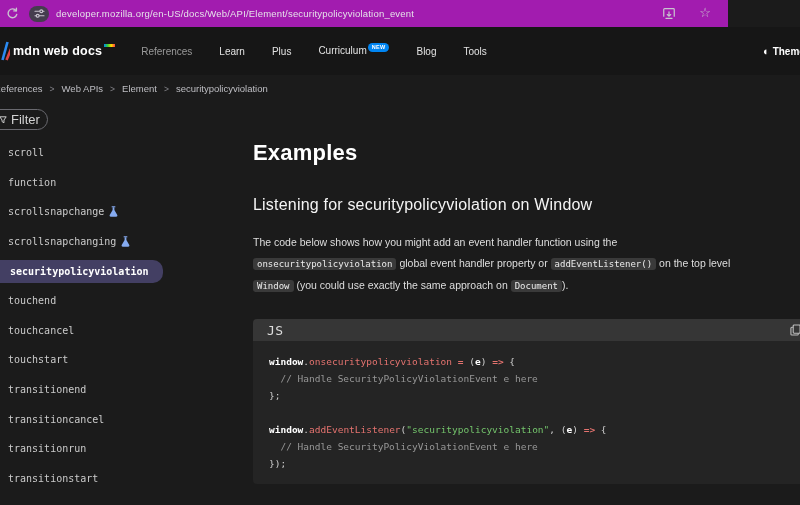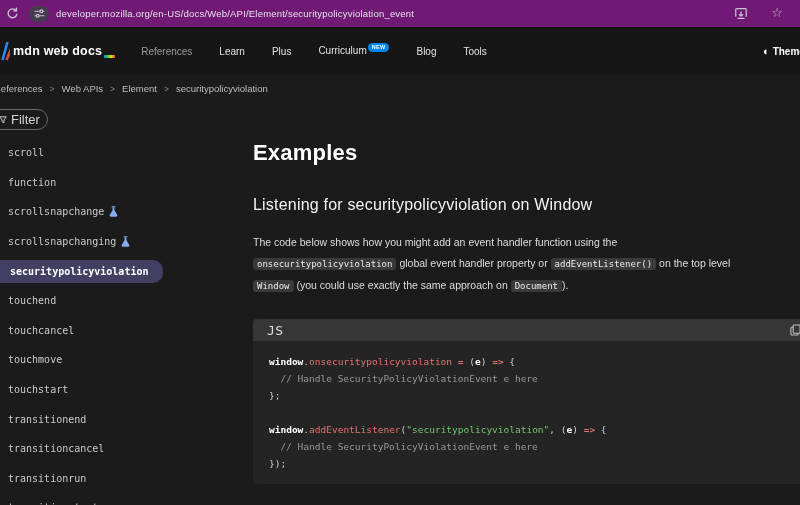--- a/index.html
+++ b/index.html
@@ -3,41 +3,41 @@
 <meta charset="utf-8">
 <style>
   * { margin:0; padding:0; box-sizing:border-box; }
   html,body { background:#000; }
   .screen {
     position:relative; width:800px; height:505px; overflow:hidden;
     background:#1b1b1b; font-family:"Liberation Sans", sans-serif;
   }
   
   .browser-bar {
-    position:absolute; left:0; top:0; width:800px; height:27px;
-    background:#701a75; display:flex; align-items:center;
+    position:absolute; left:0; top:0; width:728px; height:27px;
+    background:#a21caf; display:flex; align-items:center;
   }
   .reload { margin-left:6px; width:13px; height:13px; color:#c9c4cf; cursor:pointer; }
   .site-pill {
     margin-left:10px; width:20px; height:16px; border-radius:9px;
     background:#453d4e; display:flex; align-items:center; justify-content:center; cursor:pointer;
   }
   .url-text {
     margin-left:7px; font-size:9.5px; letter-spacing:.2px; color:#e6e2ea; white-space:nowrap;
   }
   .bar-icon { position:absolute; top:7px; color:#c9c4cf; cursor:pointer; }
   .icon-send { right:52px; width:14px; height:13px; }
   .icon-star { right:17px; font-size:13px; line-height:13px; top:6px; }
   
   .mdn-nav {
     position:absolute; left:0; top:27px; width:800px; height:48px;
     background:#161616; display:flex; align-items:center;
   }
   .logo-mark { margin-left:0; width:10px; height:24px; flex:none; }
-  .logo { display:flex; align-items:flex-end; margin-left:3px; cursor:pointer; }
+  .logo { display:flex; align-items:flex-start; margin-left:3px; cursor:pointer; }
   .logo-text { font-weight:700; font-size:12.5px; color:#fff; letter-spacing:.2px; }
   .logo-underscore {
     display:inline-block; width:11px; height:3px; margin-left:2px;
     background:linear-gradient(90deg,#0085f2,#35d235,#ffd900,#ff4040);
   }
   .nav-links { display:flex; align-items:center; gap:27px; margin-left:26px; }
   .nav-link { font-size:10px; color:#e2e2e2; cursor:pointer; white-space:nowrap; }
   .nav-link.muted { color:#9a9a9a; }
   .badge-new {
     display:inline-block; background:#0085f2; color:#fff; font-size:5.5px; font-weight:700;
@@ -196,23 +196,20 @@
           </svg>
         </div>
         <div class="side-item active">
           <span class="side-label">securitypolicyviolation</span>
         </div>
         <div class="side-item">
           <span class="side-label">touchend</span>
         </div>
         <div class="side-item">
           <span class="side-label">touchcancel</span>
-        </div>
-        <div class="side-item">
-          <span class="side-label">touchmove</span>
         </div>
         <div class="side-item">
           <span class="side-label">touchstart</span>
         </div>
         <div class="side-item">
           <span class="side-label">transitionend</span>
         </div>
         <div class="side-item">
           <span class="side-label">transitioncancel</span>
         </div>

